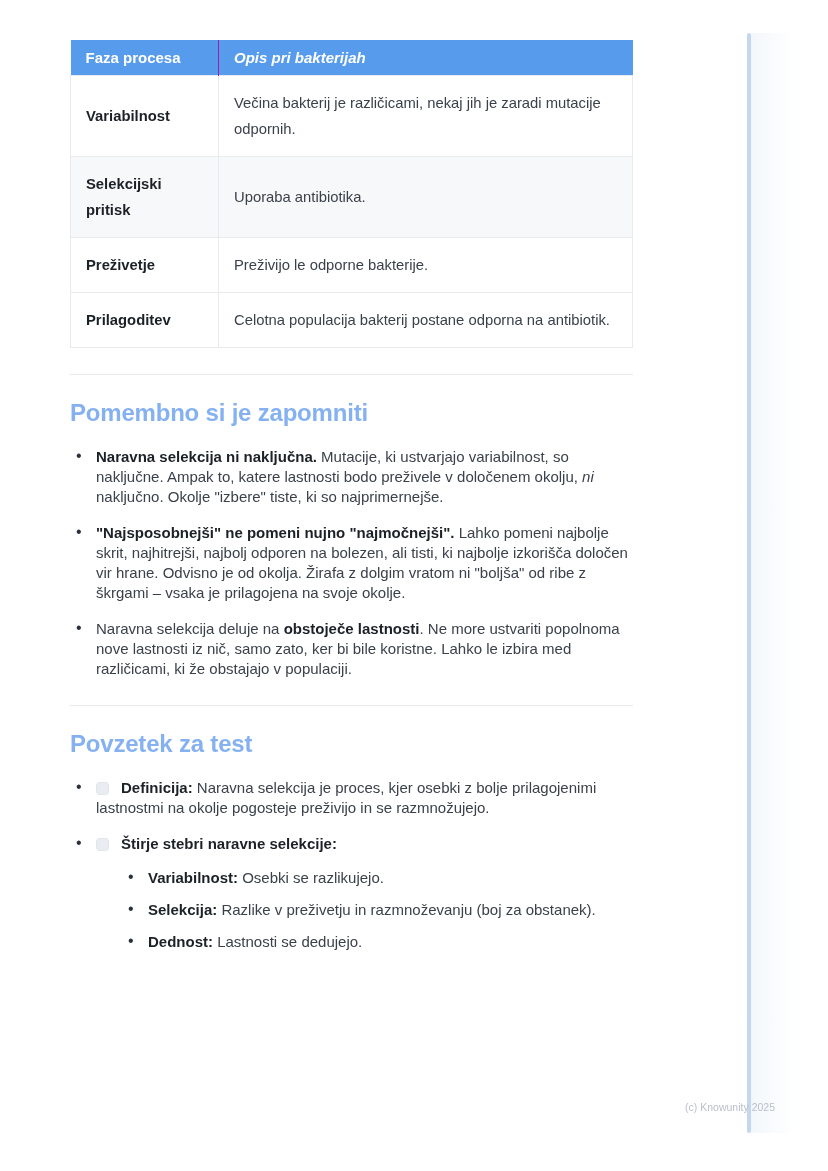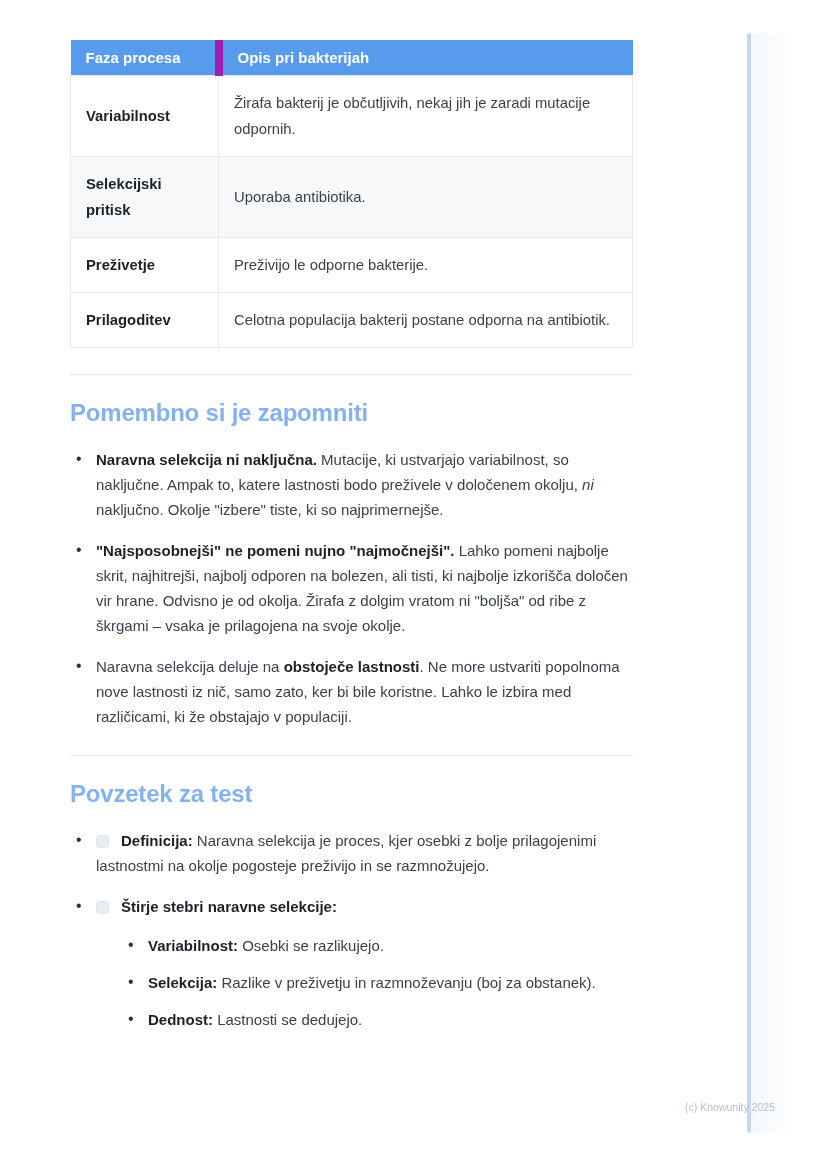--- a/index.html
+++ b/index.html
@@ -11,32 +11,32 @@
   *{box-sizing:border-box; margin:0; padding:0;}
   html,body{width:828px; height:1171px; background:#ffffff; overflow:hidden;
     font-family:"Liberation Sans", sans-serif;}
   .page{position:relative; width:828px; height:1171px; background:#fff;}
   .content{position:absolute; left:70px; top:40px; width:563px;}
 
   table{width:563px; border-collapse:collapse; font-size:14.8px;}
   th{background:var(--header-bg); color:var(--header-text); font-weight:700;
      text-align:left; padding:9px 15px; font-size:15px;}
   th.col-phase{width:148px;}
-  th.col-desc{border-left:8px solid #a21caf;}
+  th.col-desc{border-left:1px solid #a21caf;font-style:italic;}
   td{border:1px solid var(--border); padding:14px 15px; line-height:26px;
      color:var(--body-text); vertical-align:middle; background:#fff;}
   td.phase{font-weight:700; color:var(--bold-text);}
   tr.alt td{background:var(--zebra);}
 
   hr.divider{border:none; border-top:1px solid var(--divider); margin:26px 0 0 0;}
   h2{font-size:24px; font-weight:700; color:var(--heading); margin:24px 0 0 0;
      letter-spacing:-0.2px;}
 
   ul.bullets{list-style:none; margin:20px 0 0 0; padding:0; font-size:15px;
-     line-height:25px; color:var(--body-text);}
+     line-height:20px; color:var(--body-text);}
   ul.bullets > li{position:relative; padding-left:26px; margin-bottom:16px;}
   ul.bullets li::before{content:"\2022"; position:absolute; left:6px; top:-1px;
      color:#2b313a; font-size:16px;}
   .b{font-weight:700; color:var(--bold-text);}
   .i{font-style:italic;}
   .checkbox{display:inline-block; width:13px; height:13px;
      background:var(--checkbox-bg); border:1px solid #e0e4e9; border-radius:3.5px;
      margin-right:12px; vertical-align:-2px;}
   ul.sub{list-style:none; margin:14px 0 0 26px; padding:0;}
   ul.sub > li{position:relative; padding-left:26px; margin-bottom:12px;}
@@ -60,21 +60,21 @@
     <table>
       <thead>
         <tr>
           <th class="col-phase">Faza procesa</th>
           <th class="col-desc">Opis pri bakterijah</th>
         </tr>
       </thead>
       <tbody>
           <tr>
             <td class="phase">Variabilnost</td>
-            <td>Žirafa bakterij je občutljivih, nekaj jih je zaradi mutacije odpornih.</td>
+            <td>Večina bakterij je različicami, nekaj jih je zaradi mutacije odpornih.</td>
           </tr>
           <tr class="alt">
             <td class="phase">Selekcijski pritisk</td>
             <td>Uporaba antibiotika.</td>
           </tr>
           <tr>
             <td class="phase">Preživetje</td>
             <td>Preživijo le odporne bakterije.</td>
           </tr>
           <tr>

